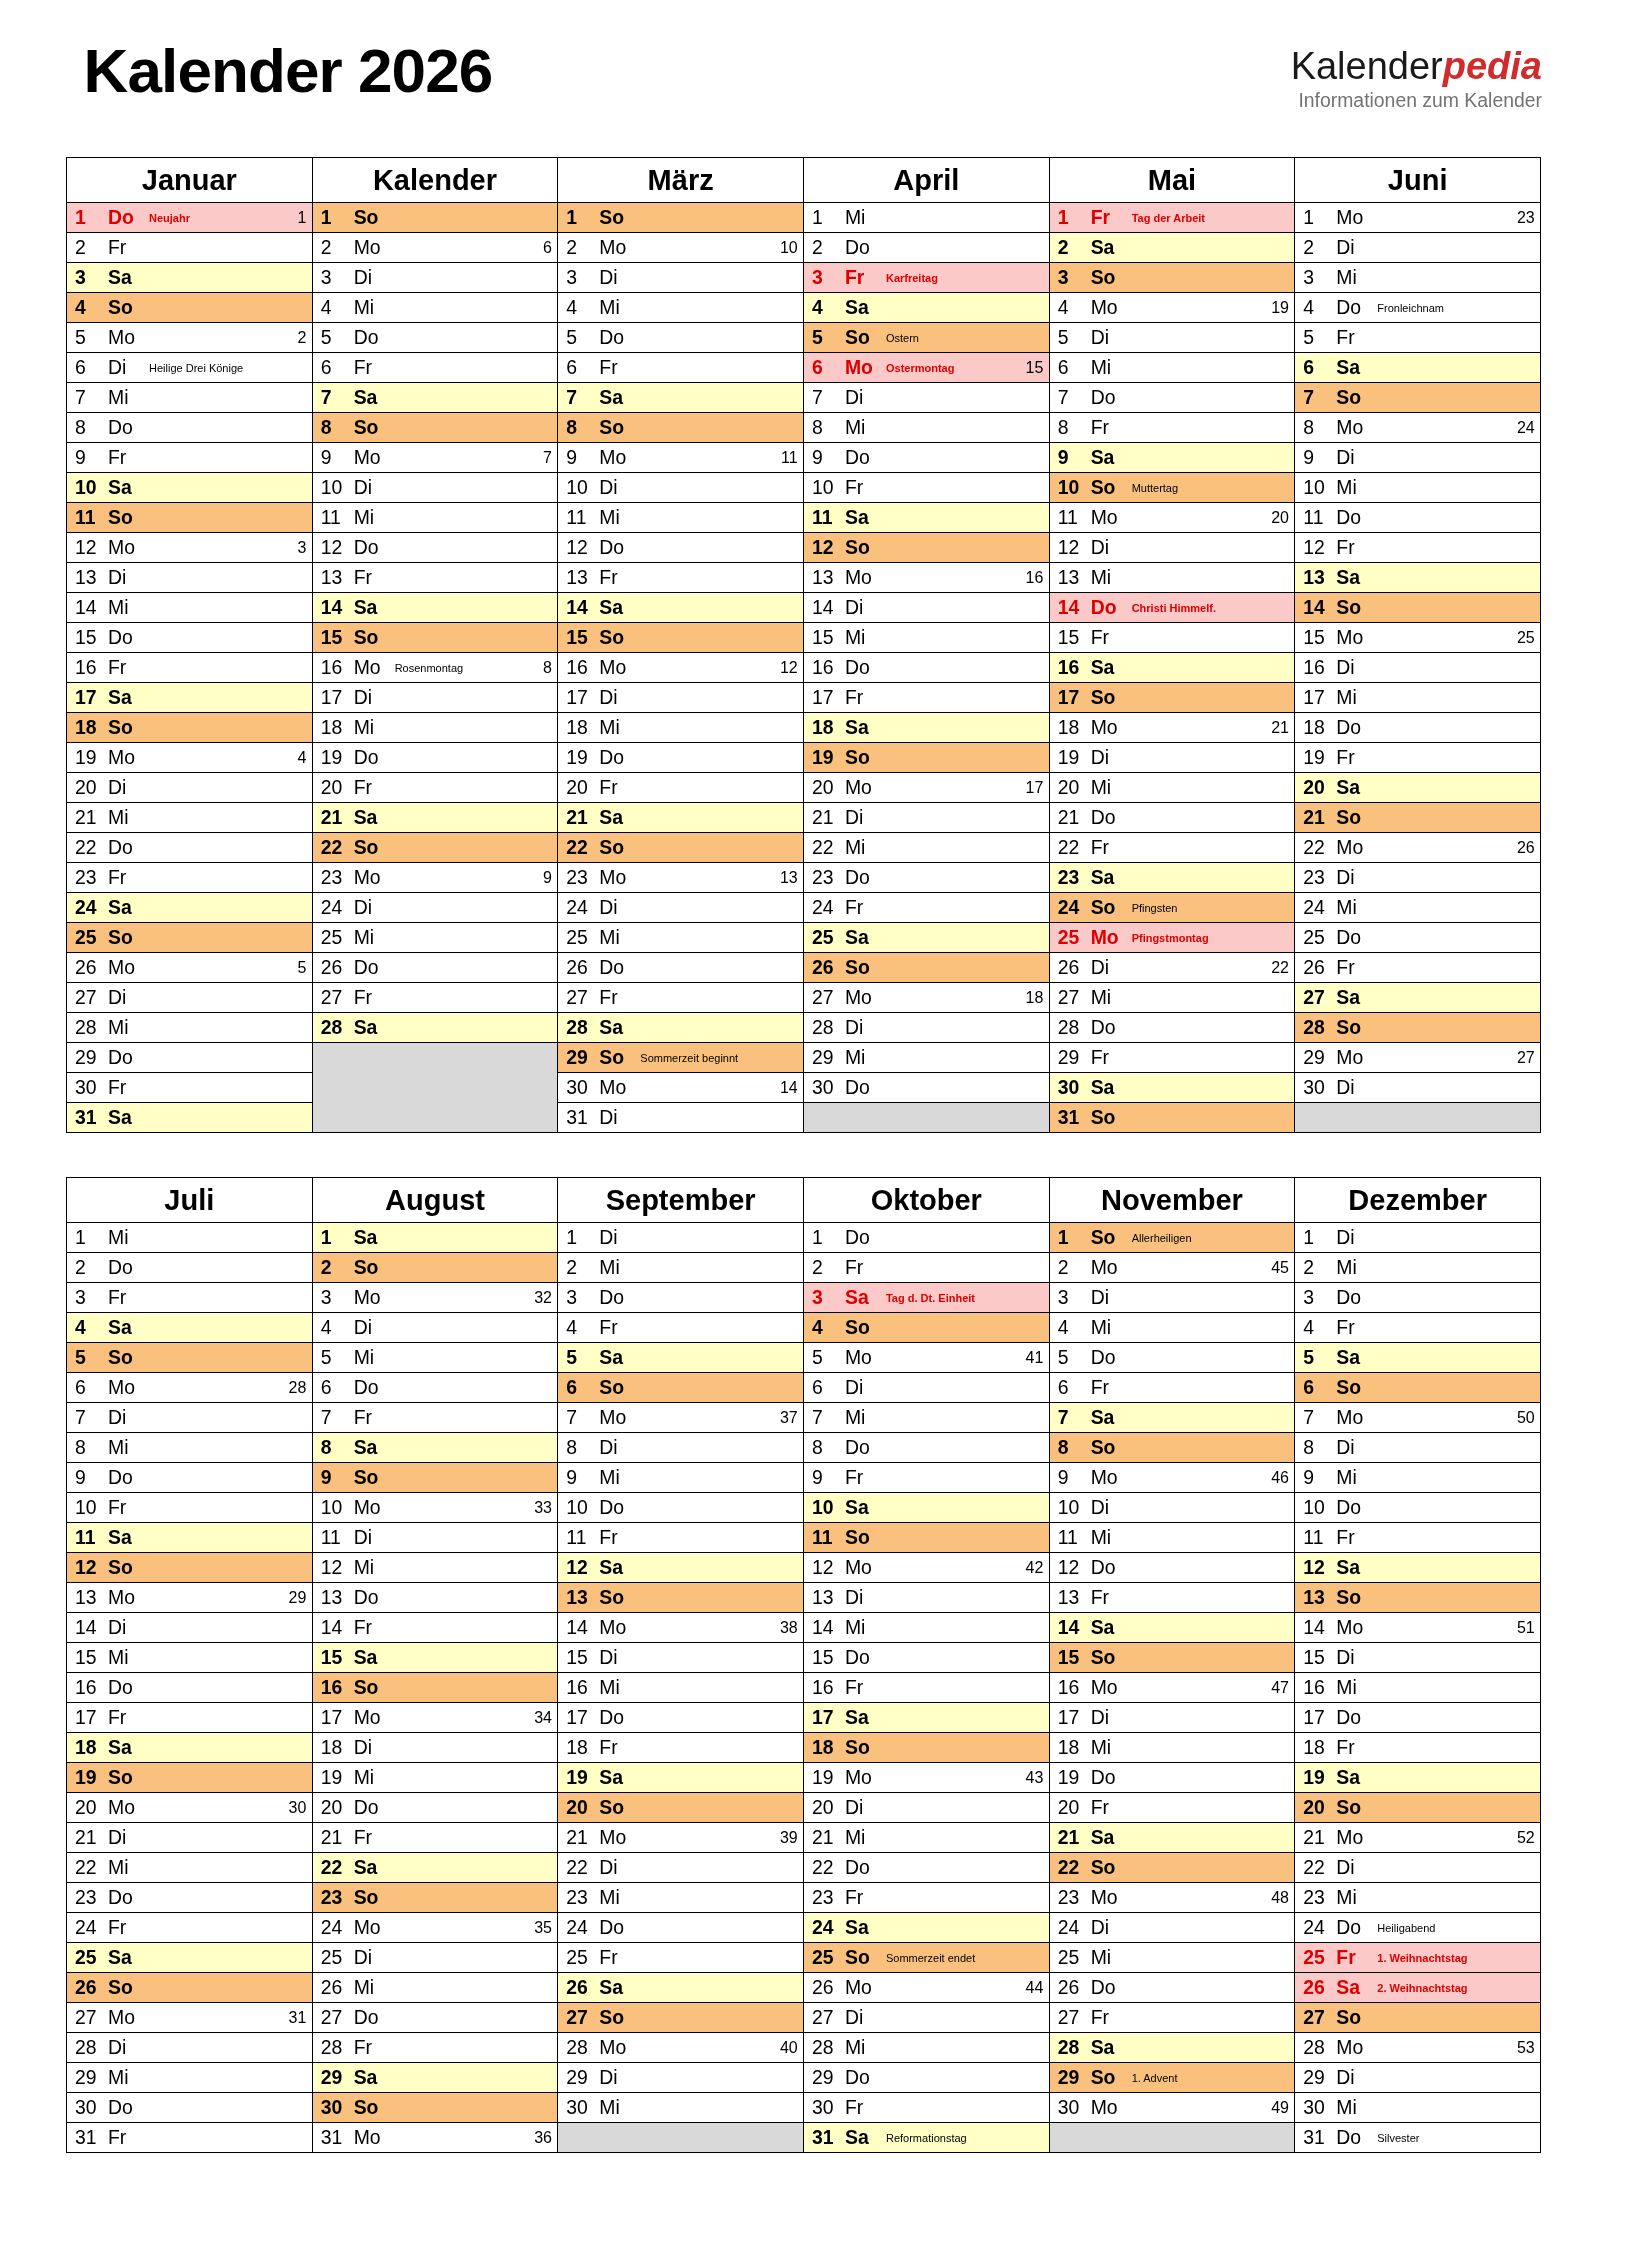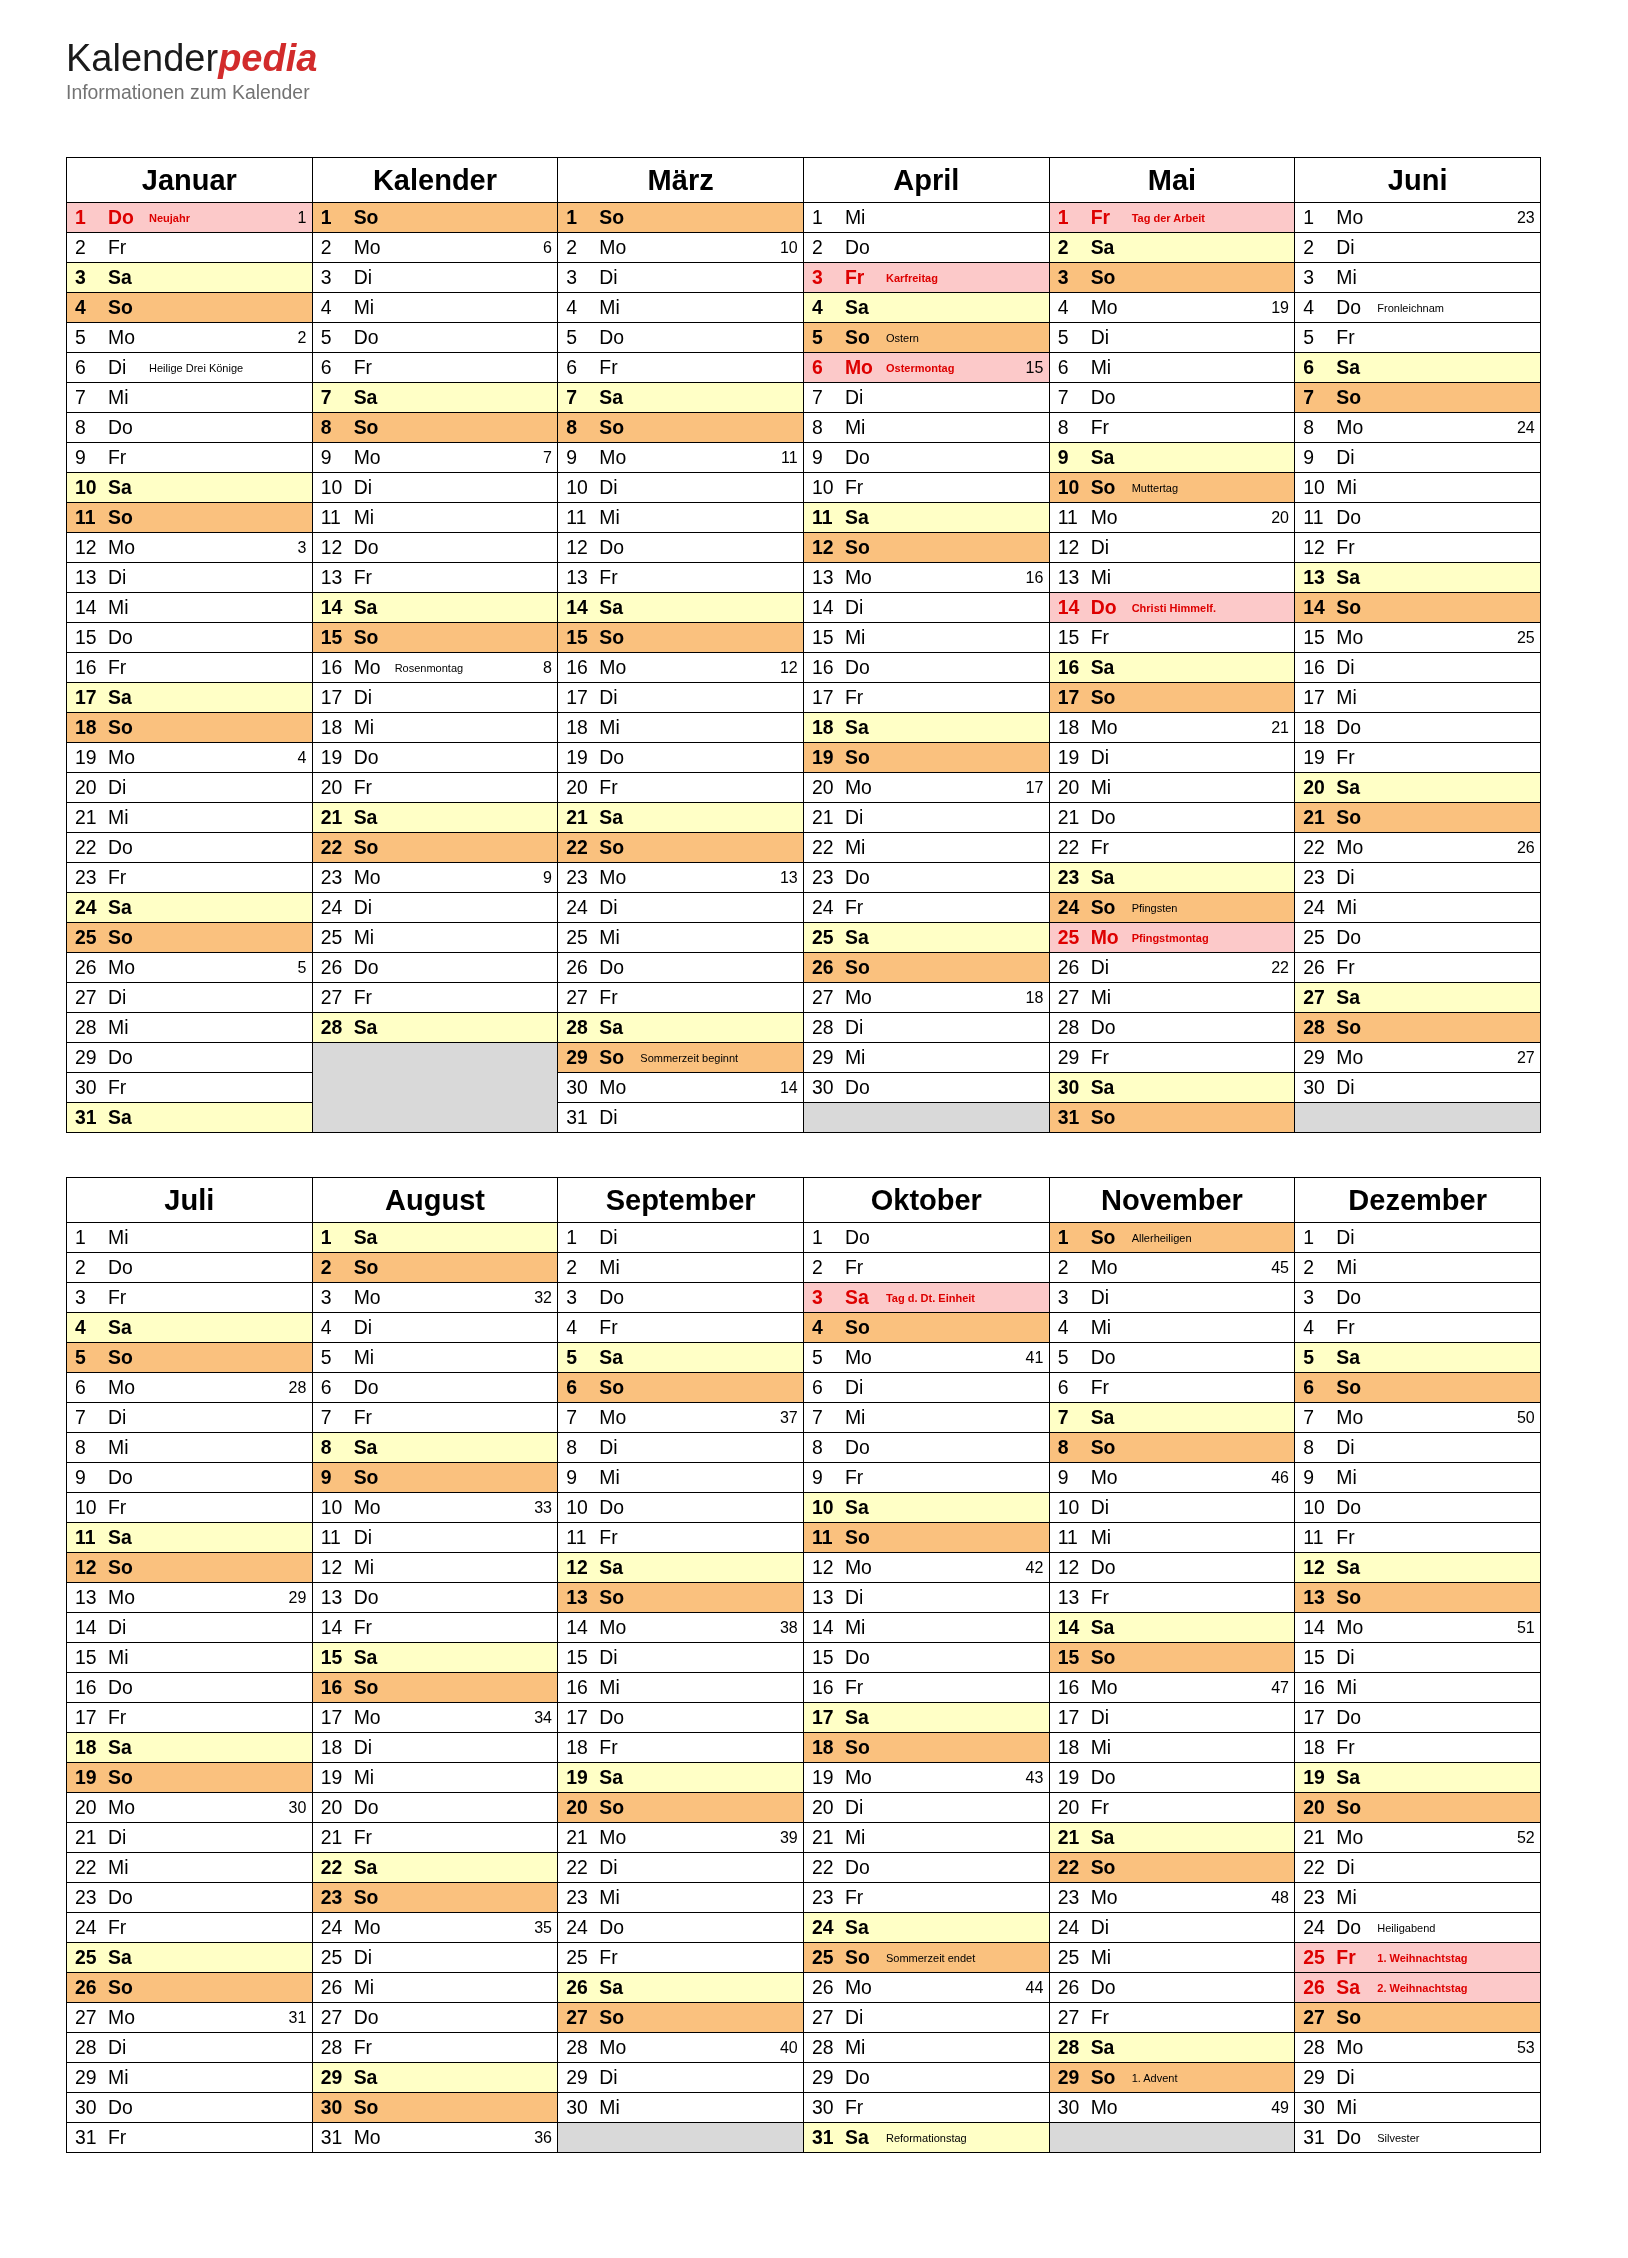--- a/index.html
+++ b/index.html
@@ -5,21 +5,21 @@
   html,body { margin:0; padding:0; background:#ffffff; }
   body {
     width:1629px; height:2258px; overflow:hidden;
     font-family:"Liberation Sans", sans-serif; color:#000;
   }
   .page { padding:23px 87px 0 66px; }
 
   
   .header { display:flex; justify-content:space-between; align-items:flex-start; height:104px; }
   .title { font-size:62px; font-weight:bold; letter-spacing:-0.9px; margin:12.4px 0 0 17.6px; white-space:nowrap; }
-  .brand { text-align:left; margin-top:16px; }
+  .brand { text-align:right; margin-top:24px; }
   .brand-line { font-size:38px; line-height:1.05; white-space:nowrap; }
   .brand-black { color:#1a1a1a; }
   .brand-red { color:var(--brand-red); font-weight:bold; font-style:italic; }
   .brand-sub { font-size:19.4px; color:#737373; margin-top:1.8px; white-space:nowrap; }
 
   
   table.cal {
     border-collapse:collapse; table-layout:fixed;
     width:1475px; border:1.8px solid var(--border);
   }
@@ -49,20 +49,21 @@
 
   
   .footer { display:flex; justify-content:space-between; margin-top:8.8px; font-size:17px; }
   .footer-left span { margin-right:30px; }
 </style>
 </head>
 <body>
 
 <div class="page">
   <div class="header">
+    <div class="title">Kalender 2026</div>
     <div class="brand">
       <div class="brand-line"><span class="brand-black">Kalender</span><span class="brand-red">pedia</span></div>
       <div class="brand-sub">Informationen zum Kalender</div>
     </div>
   </div>
 
   <table class="cal" id="cal-top">
       <thead>
         <tr>
           <th>Januar</th>

